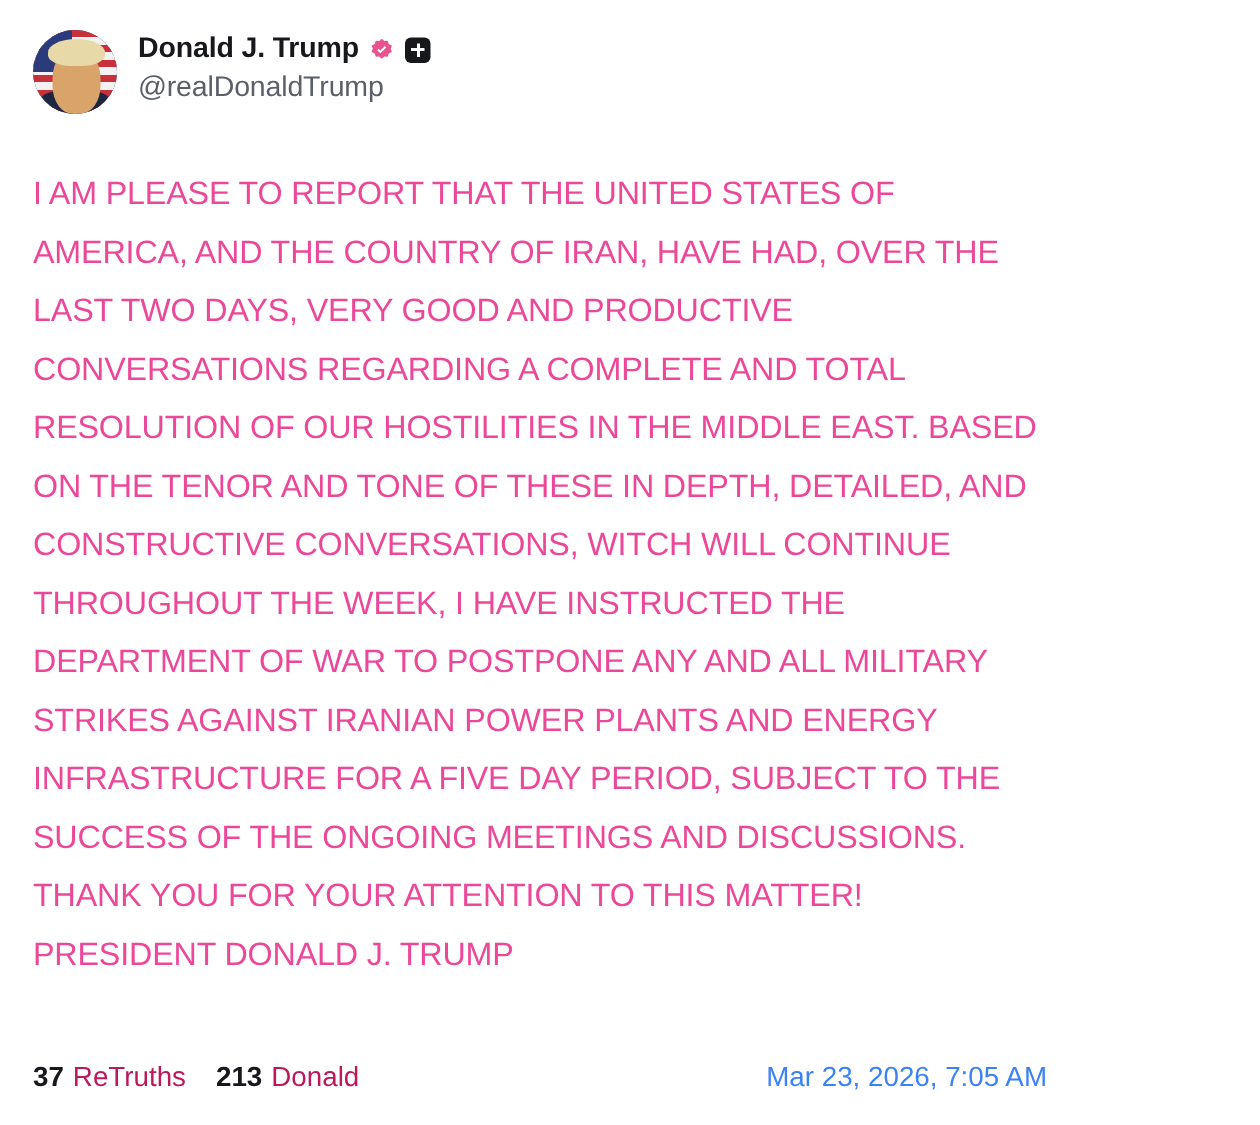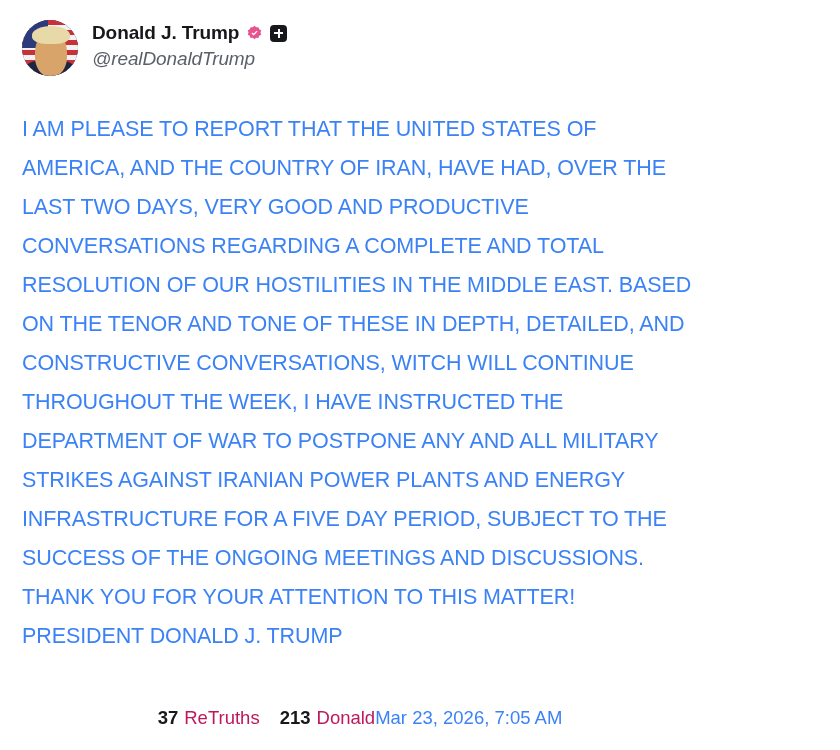--- a/index.html
+++ b/index.html
@@ -116,35 +116,34 @@
   }
   .plus-badge::after {
     top: 4px; left: 7.5px;
     height: 9px; width: 2px;
   }
   .handle {
     font-size: 19px;
     color: #5b5f6b;
     margin-top: 4px;
     letter-spacing: -0.1px;
-    font-style: italic;
   }
   .post-body {
     margin-top: 18px;
     font-size: 21.5px;
     line-height: 39px;
-    color: #3b82f6;
+    color: #ec4899;
     letter-spacing: -0.1px;
     white-space: pre-line;
     flex: 1 1 auto;
   }
   .post-footer {
     display: flex;
     align-items: center;
-    justify-content: center;
+    justify-content: space-between;
     height: 64px;
     font-size: 18.5px;
     color: #5b5f6b;
   }
   .stats {
     display: flex;
     align-items: center;
     gap: 20px;
   }
   .stat {

